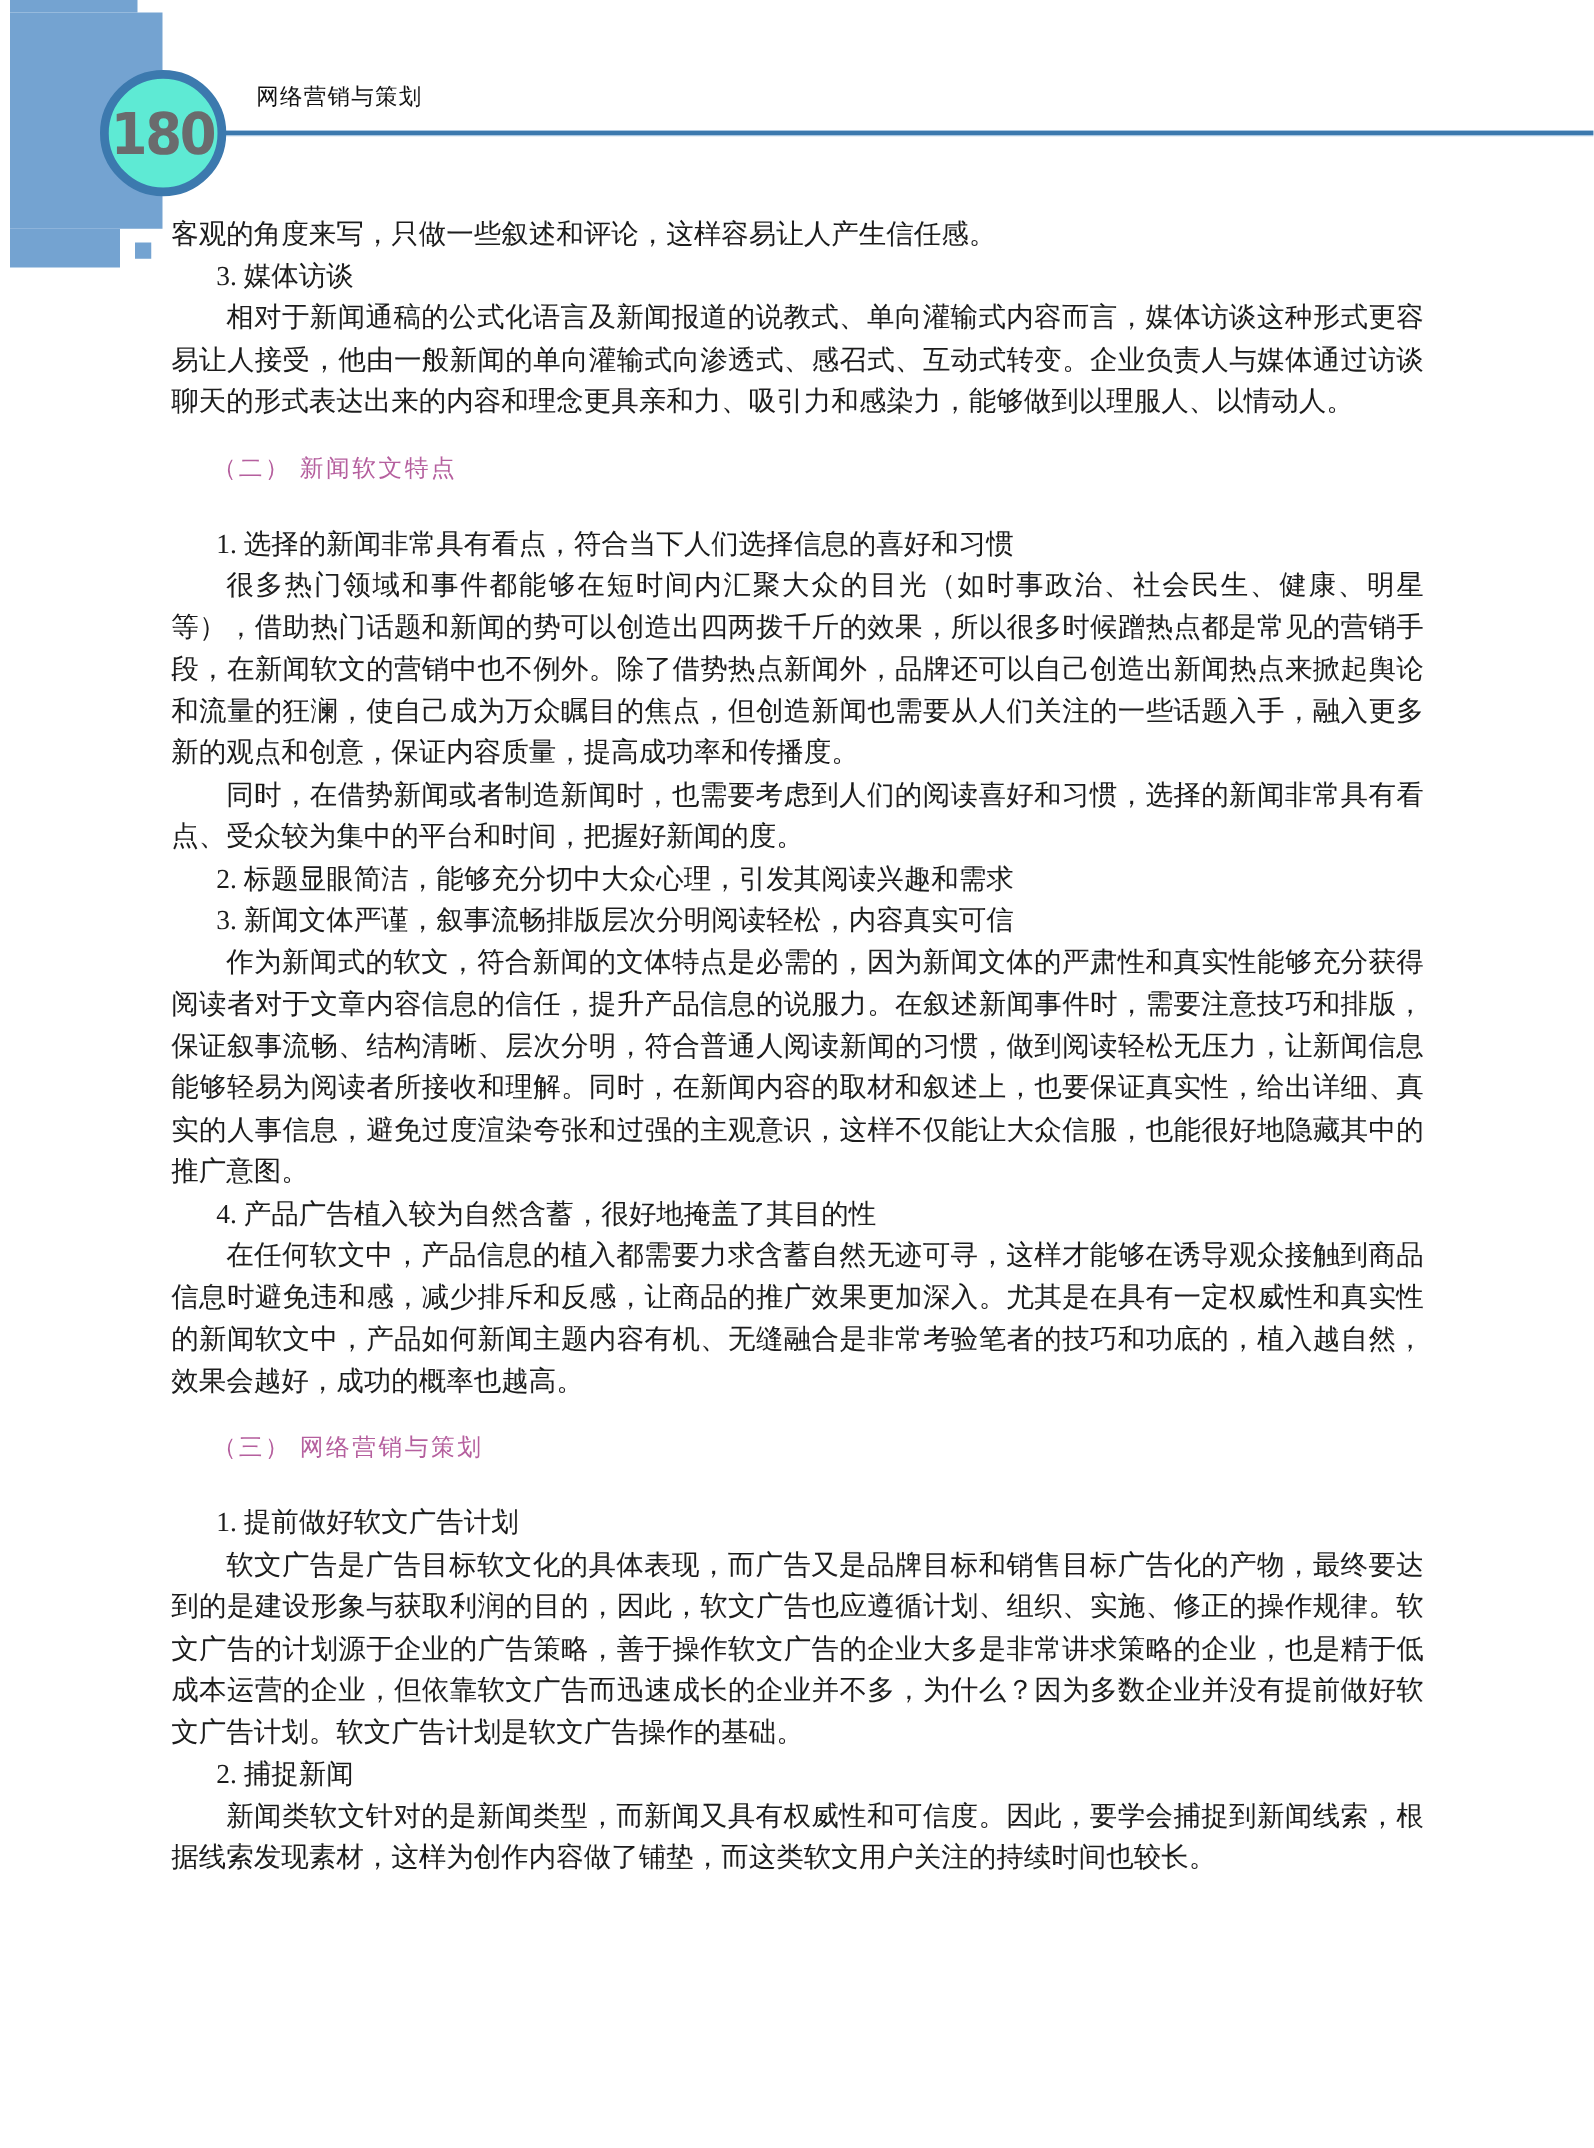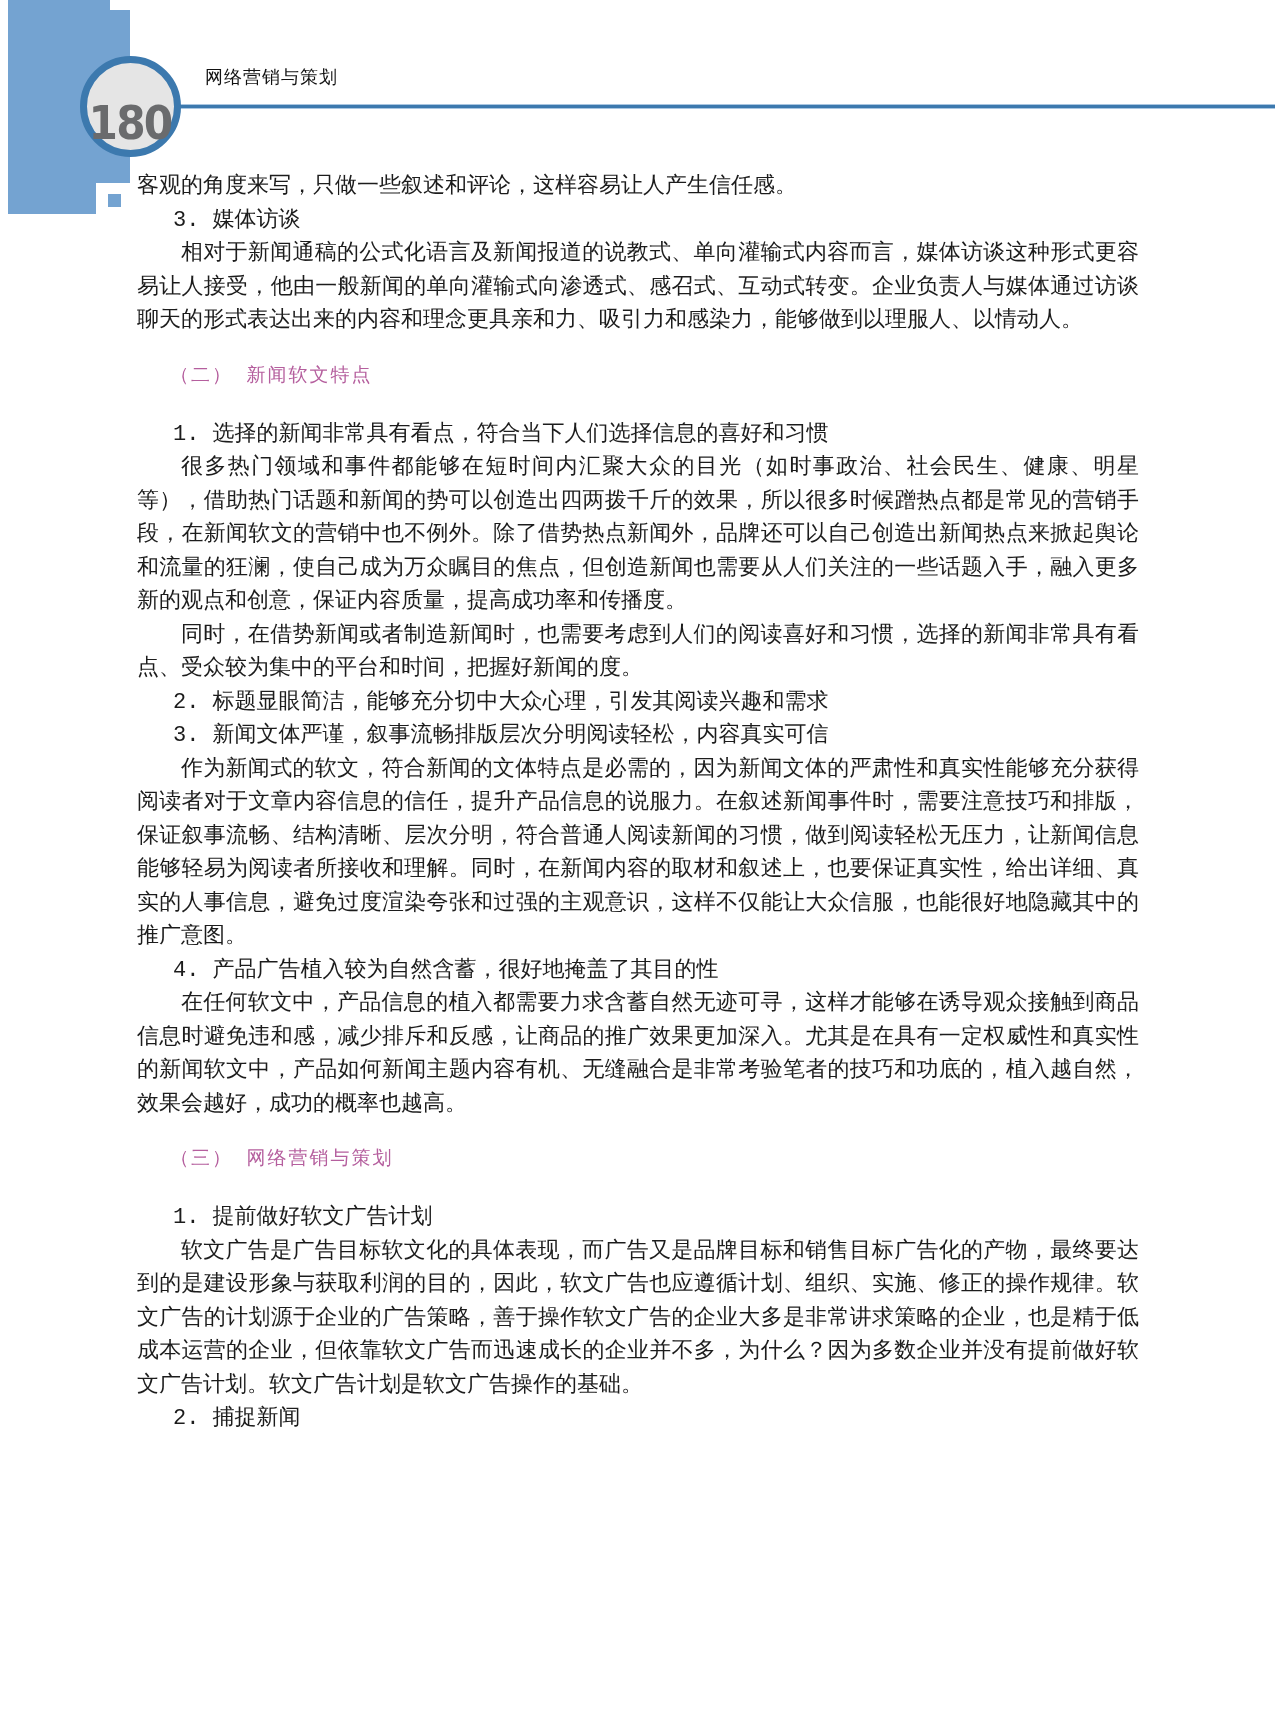--- a/index.html
+++ b/index.html
@@ -29,22 +29,22 @@
     position:absolute;left:131px;top:104px;width:1144px;height:5px;
     background:linear-gradient(to bottom,
       var(--rule-blue-light) 0 20%,
       var(--rule-blue) 20% 80%,
       var(--rule-blue-light) 80% 100%);
   }
   
   .page-circle{
     position:absolute;left:80px;top:56px;width:101px;height:101px;
     box-sizing:border-box;border-radius:50%;
-    background:#e5e5e5;border:7px solid var(--rule-blue);
-    display:flex;align-items:flex-end;justify-content:center;
+    background:#5eead4;border:7px solid var(--rule-blue);
+    display:flex;align-items:center;justify-content:center;
     z-index:2;
   }
   .page-circle span{
     font-family:"DejaVu Sans","Liberation Sans",sans-serif;
     font-weight:800;font-size:46px;letter-spacing:-2px;
     color:var(--page-number-gray);
     transform:scaleX(.92);
   }
   
   .header-title{
@@ -52,21 +52,20 @@
     font-family:"Liberation Sans","DejaVu Sans",sans-serif;
     font-weight:normal;font-size:18px;line-height:22px;
     color:#111111;letter-spacing:1px;
   }
   
   .body{
     position:absolute;left:137px;top:170px;width:1002px;
     font-size:22px;line-height:33.5px;
     color:var(--text-black);
     text-align:justify;
-    font-family:Liberation Mono, monospace;
   }
   .body p{margin:0;}
   .body p.paragraph{text-indent:2em;}
   .body p.paragraph_no_indent{text-indent:0;}
   .body p.numbered{text-indent:36px;}
   .body h2.heading{
     margin:20px 0 24px 0;
     font-size:19px;line-height:36px;font-weight:normal;
     color:var(--heading-pink);
     text-indent:33px;letter-spacing:2px;
@@ -102,15 +101,16 @@
       <p class="paragraph">同时，在借势新闻或者制造新闻时，也需要考虑到人们的阅读喜好和习惯，选择的新闻非常具有看点、受众较为集中的平台和时间，把握好新闻的度。</p>
       <p class="numbered">2. 标题显眼简洁，能够充分切中大众心理，引发其阅读兴趣和需求</p>
       <p class="numbered">3. 新闻文体严谨，叙事流畅排版层次分明阅读轻松，内容真实可信</p>
       <p class="paragraph">作为新闻式的软文，符合新闻的文体特点是必需的，因为新闻文体的严肃性和真实性能够充分获得阅读者对于文章内容信息的信任，提升产品信息的说服力。在叙述新闻事件时，需要注意技巧和排版，保证叙事流畅、结构清晰、层次分明，符合普通人阅读新闻的习惯，做到阅读轻松无压力，让新闻信息能够轻易为阅读者所接收和理解。同时，在新闻内容的取材和叙述上，也要保证真实性，给出详细、真实的人事信息，避免过度渲染夸张和过强的主观意识，这样不仅能让大众信服，也能很好地隐藏其中的推广意图。</p>
       <p class="numbered">4. 产品广告植入较为自然含蓄，很好地掩盖了其目的性</p>
       <p class="paragraph">在任何软文中，产品信息的植入都需要力求含蓄自然无迹可寻，这样才能够在诱导观众接触到商品信息时避免违和感，减少排斥和反感，让商品的推广效果更加深入。尤其是在具有一定权威性和真实性的新闻软文中，产品如何新闻主题内容有机、无缝融合是非常考验笔者的技巧和功底的，植入越自然，效果会越好，成功的概率也越高。</p>
       <h2 class="heading">（三） 网络营销与策划</h2>
       <p class="numbered">1. 提前做好软文广告计划</p>
       <p class="paragraph">软文广告是广告目标软文化的具体表现，而广告又是品牌目标和销售目标广告化的产物，最终要达到的是建设形象与获取利润的目的，因此，软文广告也应遵循计划、组织、实施、修正的操作规律。软文广告的计划源于企业的广告策略，善于操作软文广告的企业大多是非常讲求策略的企业，也是精于低成本运营的企业，但依靠软文广告而迅速成长的企业并不多，为什么？因为多数企业并没有提前做好软文广告计划。软文广告计划是软文广告操作的基础。</p>
       <p class="numbered">2. 捕捉新闻</p>
+      <p class="paragraph">新闻类软文针对的是新闻类型，而新闻又具有权威性和可信度。因此，要学会捕捉到新闻线索，根据线索发现素材，这样为创作内容做了铺垫，而这类软文用户关注的持续时间也较长。</p>
     </main>
 
 </div>
 
 </body></html>

